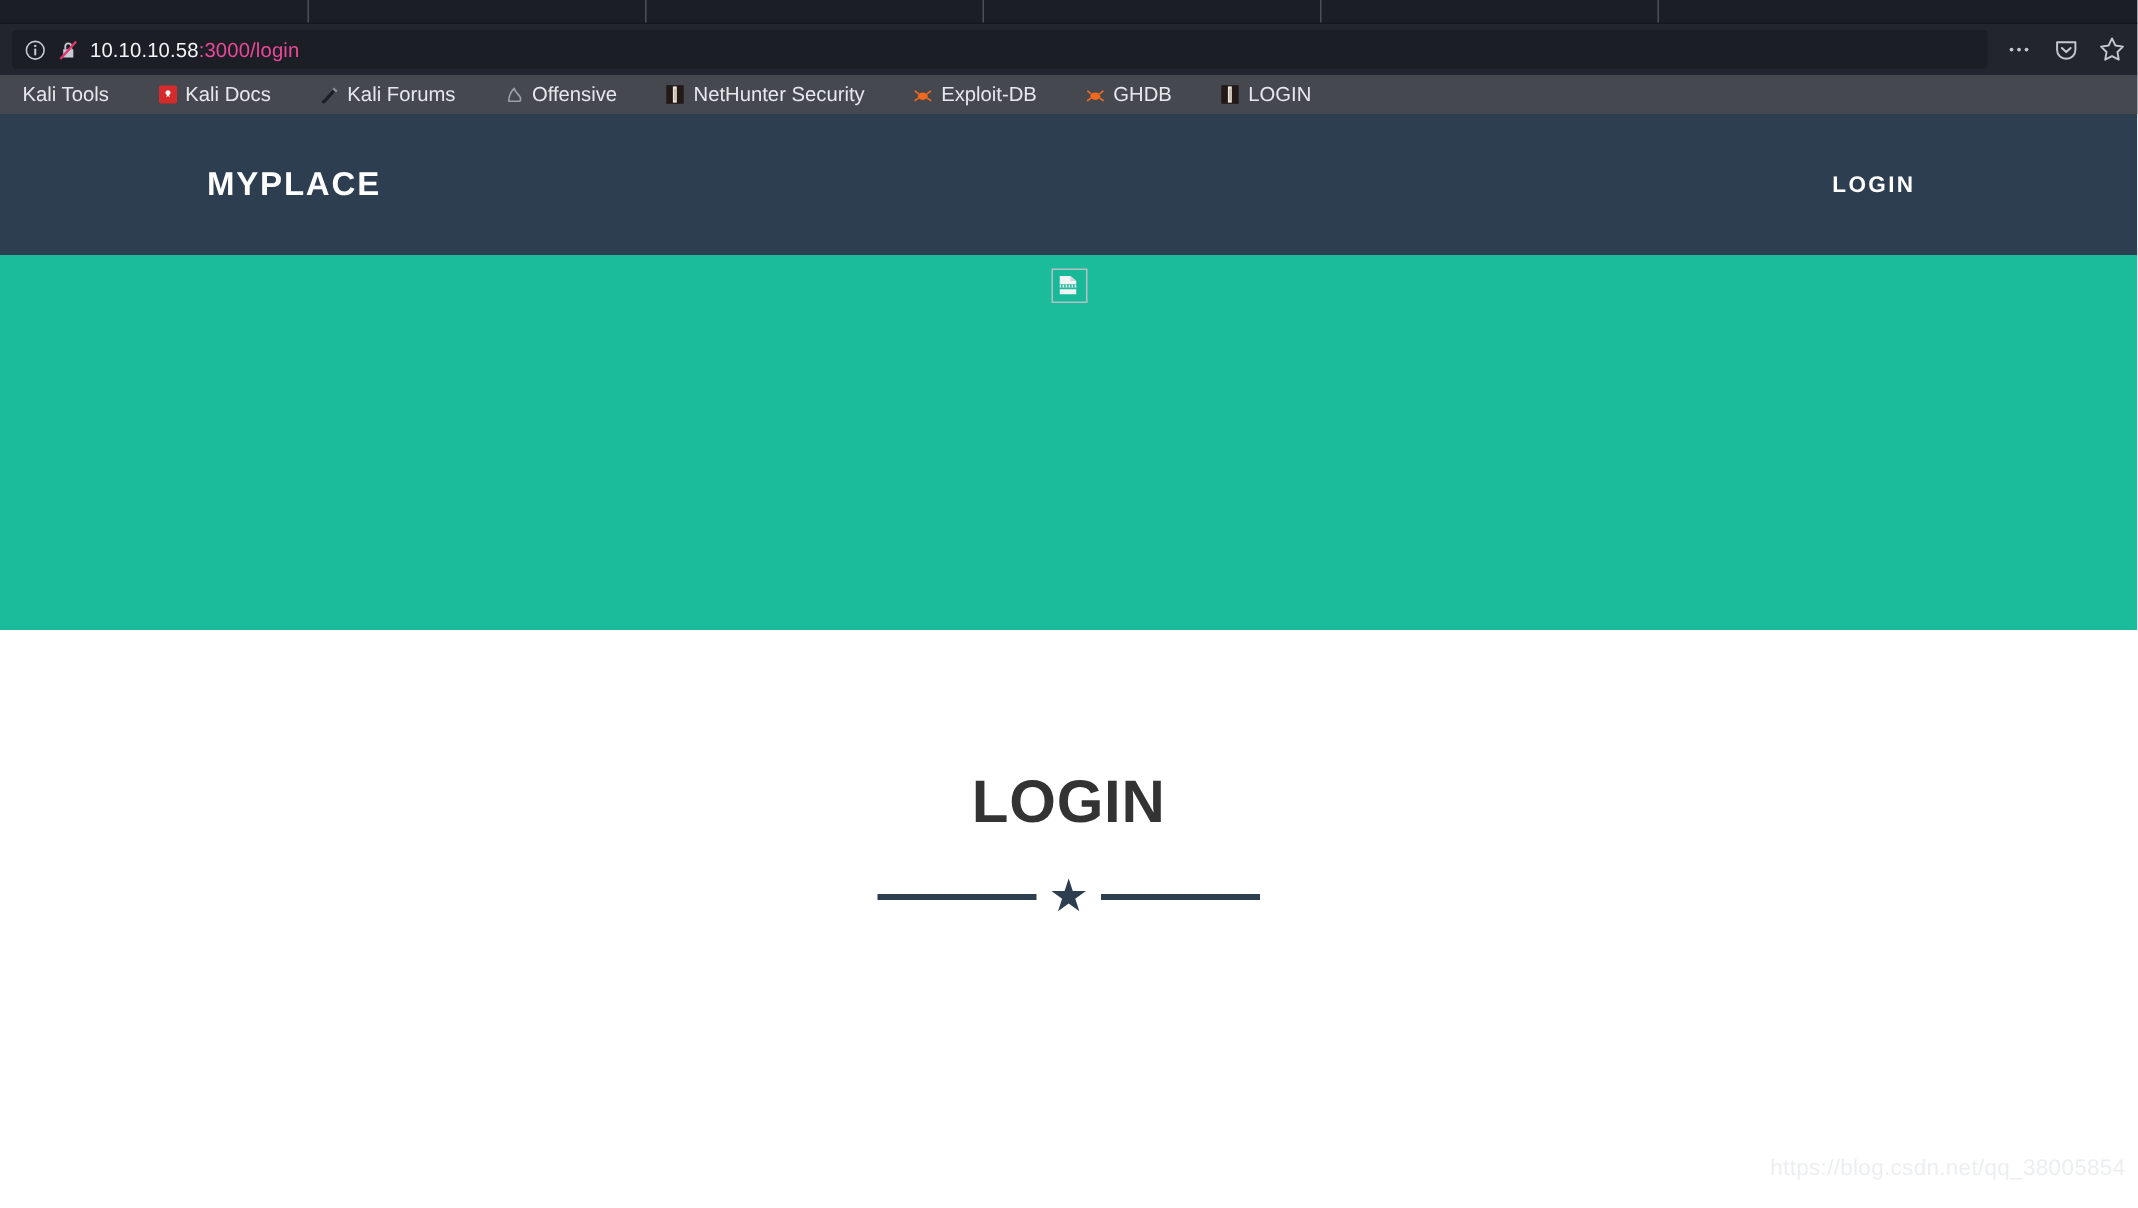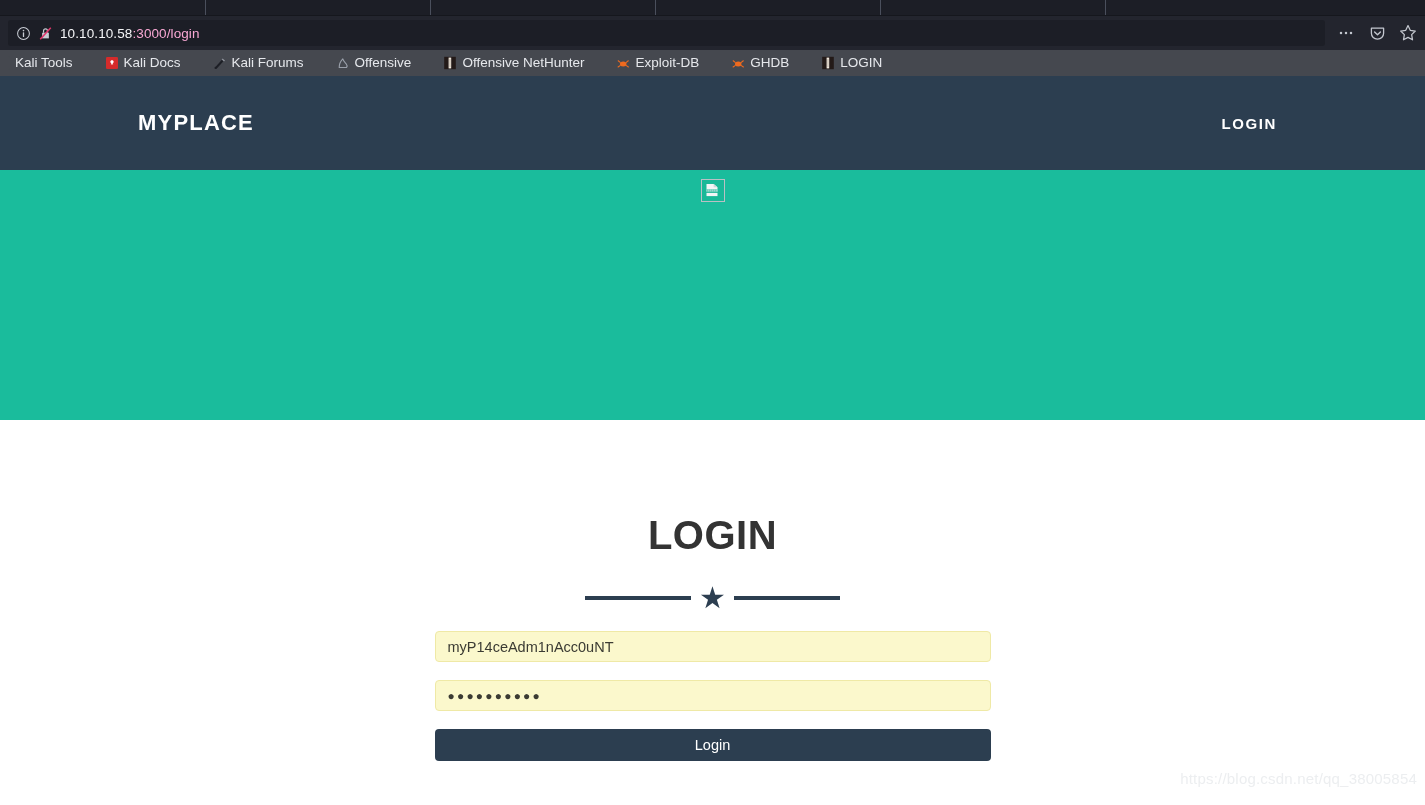--- a/index.html
+++ b/index.html
@@ -59,21 +59,21 @@
     flex: 0 0 auto;
     display: block;
   }
   .url-text {
     font-size: 13.5px;
     color: #f4f5f7;
     letter-spacing: .1px;
     white-space: nowrap;
     font-family: "Liberation Sans", sans-serif;
   }
-  .url-text .dim { color: #f9a8d4; }
+  .url-text .dim { color: #ec4899; }
 
   .chrome-right {
     display: flex;
     align-items: center;
     gap: 13px;
     padding-left: 12px;
     flex: 0 0 auto;
   }
   .chrome-btn {
     width: 18px;
@@ -333,21 +333,21 @@
       </svg>
       <span class="bm-label">Offensive</span>
     </div>
 
     <div class="bm">
       <svg class="bm-ico" viewBox="0 0 14 14">
         <rect x="1.2" y="0.8" width="11.6" height="12.4" fill="#231a18"></rect>
         <rect x="5.6" y="1.6" width="2.6" height="10.8" fill="#efe8de"></rect>
         <rect x="6.3" y="3.0" width="1.3" height="8" fill="#c9bfb2"></rect>
       </svg>
-      <span class="bm-label">Offensive NetHunter</span>
+      <span class="bm-label">NetHunter Security</span>
     </div>
 
     <div class="bm">
       <svg class="bm-ico" viewBox="0 0 14 14">
         <ellipse cx="7.2" cy="8.1" rx="3.3" ry="2.5" fill="#ef6a1e"></ellipse>
         <path d="M4.2 6.4 2.2 4.8M10.3 6.4l2-1.6M4.1 9.6l-2 1.4M10.4 9.6l2 1.4" stroke="#ef6a1e" stroke-width="1.1" stroke-linecap="round"></path>
       </svg>
       <span class="bm-label">Exploit-DB</span>
     </div>
 
@@ -393,21 +393,16 @@
 
   <div class="login-section">
     <h2 class="login-heading">LOGIN</h2>
 
     <div class="divider">
       <span class="line"></span>
       <span class="star">★</span>
       <span class="line"></span>
     </div>
 
-    <form class="login-form">
-      <input class="field" type="text" value="myP14ceAdm1nAcc0uNT" style="">
-      <input class="field password" type="text" value="●●●●●●●●●●" style="">
-      <button class="login-btn" type="submit">Login</button>
-    </form>
   </div>
 
   <div class="watermark">https://blog.csdn.net/qq_38005854</div>
 </div>
 
 </body></html>

